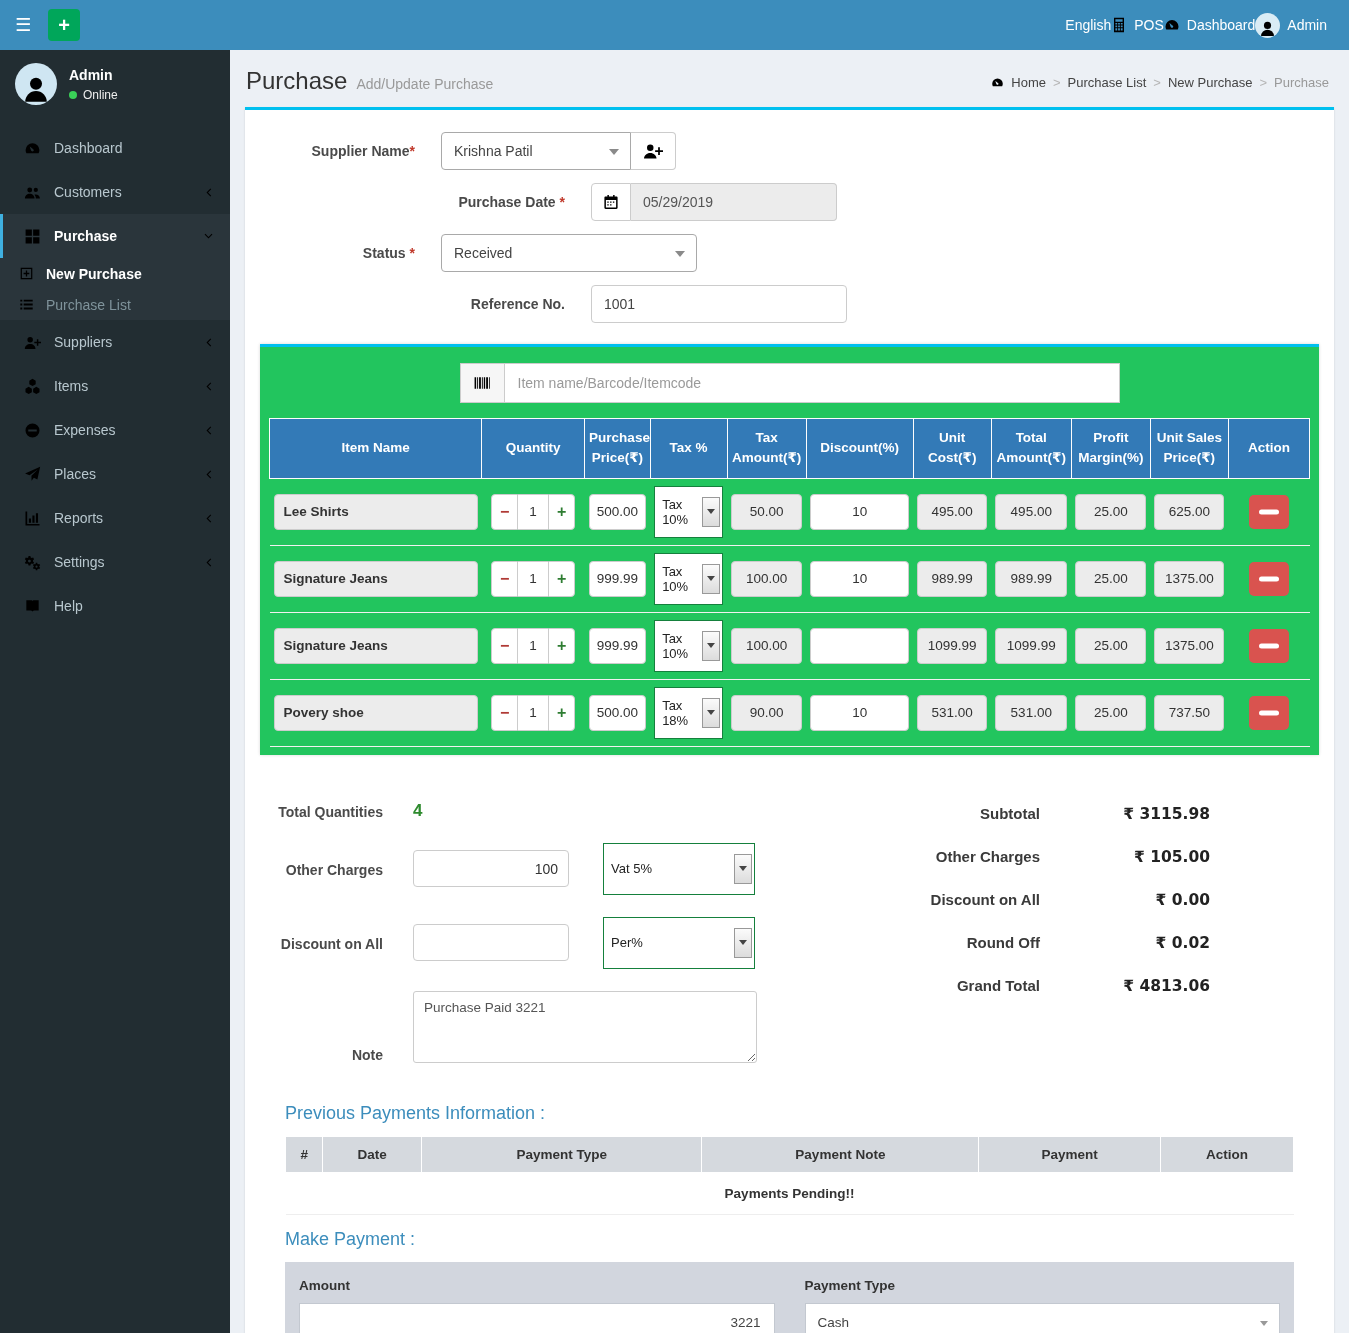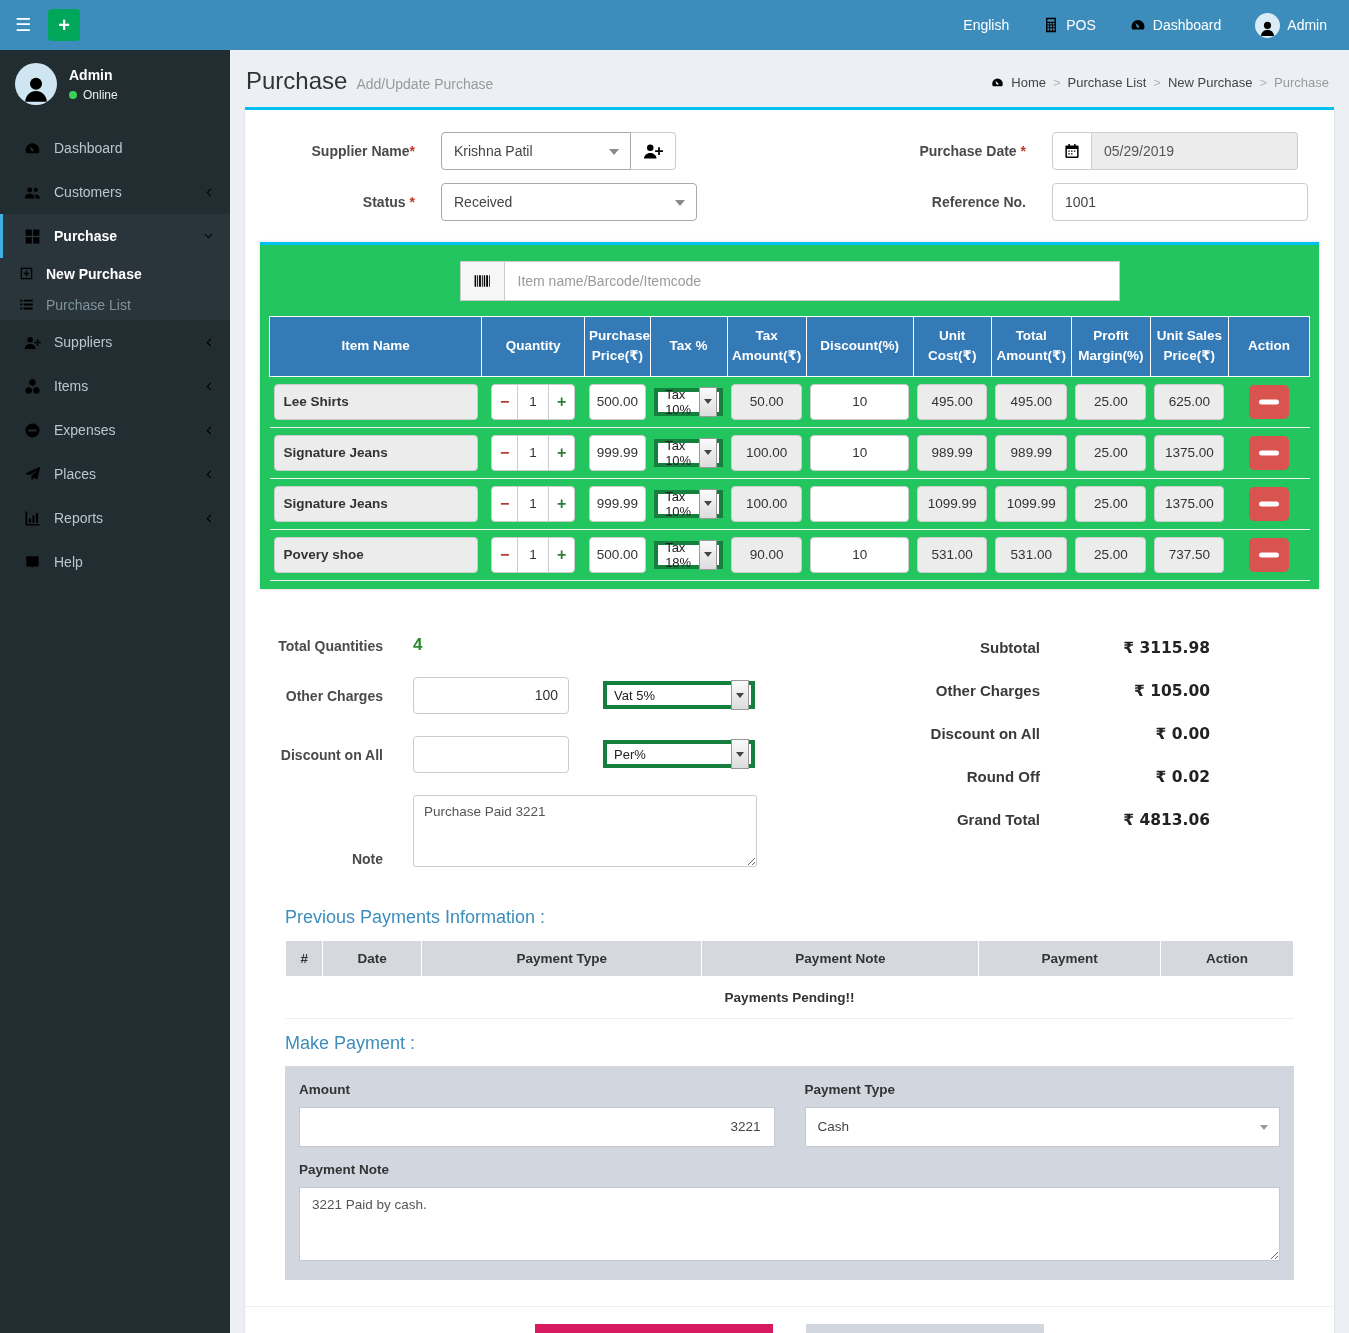--- a/index.html
+++ b/index.html
@@ -15,21 +15,21 @@
   input,textarea{font-family:inherit}
 
   
   .header{height:50px;display:flex}
   .logo{width:230px;background:var(--topbar);color:#fff;font-size:20px;font-weight:bold;
         display:flex;align-items:center;justify-content:center;letter-spacing:.2px}
   .navbar{flex:1;background:var(--topbar);display:flex;align-items:center;color:#fff}
   .hamburger{width:46px;height:50px;display:flex;align-items:center;justify-content:center;font-size:18px;color:#fff;cursor:pointer}
   .add-btn{width:32px;height:32px;margin-left:2px;background:var(--add-button);border:none;border-radius:4px;
            color:#fff;font-size:20px;font-weight:bold;line-height:1;display:flex;align-items:center;justify-content:center}
-  .nav-right{margin-left:auto;display:flex;align-items:center;gap:34px;padding-right:22px;font-size:14px}
+  .nav-right{margin-left:auto;display:flex;align-items:center;padding-right:22px;font-size:14px}
   .nav-item{display:flex;align-items:center;gap:7px;cursor:pointer}
   .nav-item .nic{width:16px;height:16px;color:#fff}
   .avatar{width:25px;height:25px;border-radius:50%;background:#d9ecf5;overflow:hidden;display:flex;align-items:flex-end;justify-content:center}
   .avatar svg{width:19px;height:19px;color:#2d7fa8}
 
   
   .main{display:flex;min-height:1283px;align-items:stretch}
   .sidebar{width:230px;background:var(--sidebar);flex-shrink:0}
   .content{flex:1;display:flex;flex-direction:column}
 
@@ -62,21 +62,21 @@
   .breadcrumb{margin-left:auto;display:flex;align-items:center;gap:7px;font-size:13px;color:#444}
   .breadcrumb .bi{width:13px;height:13px;color:#333}
   .crumb{cursor:pointer}
   .crumb.last{color:#999;cursor:default}
   .sep{color:#b5b5b5}
 
   
   .box{margin:0 15px;background:#fff;border-top:3px solid var(--box-accent);box-shadow:0 1px 2px rgba(0,0,0,.12)}
 
   
-  .form-grid{display:grid;grid-template-columns:1fr 1fr;padding:22px 26px 6px 20px;row-gap:13px}
+  .form-grid{display:grid;grid-template-columns:1fr;padding:22px 26px 6px 20px;row-gap:13px}
   .f-row{display:flex;align-items:center}
   .f-label{width:150px;text-align:right;font-weight:bold;color:#4a4a4a;margin-right:26px;font-size:14px}
   .f-row.rightcol .f-label{width:300px}
   .req{color:#c0392b}
   .s2{position:relative;height:38px;border:1px solid #a9a9a9;border-radius:4px;background:#fff;
       display:flex;align-items:center;padding:0 28px 0 12px;color:#444;cursor:pointer}
   .s2::after{content:"";position:absolute;right:11px;top:16px;border-left:5px solid transparent;border-right:5px solid transparent;border-top:6px solid #8a8a8a}
   .supplier-group{display:flex}
   .supplier-group .s2{width:190px;border-radius:4px 0 0 4px}
   .add-supplier{width:45px;height:38px;border:1px solid #ccc;border-left:none;background:#fff;border-radius:0 4px 4px 0;
@@ -109,21 +109,21 @@
   .ro.name{font-weight:bold}
   .ro.center{justify-content:center}
   .qty-group{display:flex;justify-content:center}
   .qbtn{width:27px;height:36px;border:1px solid #ccc;background:#fff;font-size:16px;font-weight:bold;padding:0}
   .qbtn.minus{color:#b03a35;border-radius:4px 0 0 4px}
   .qbtn.plus{color:#2e7d32;border-radius:0 4px 4px 0}
   .qty{width:30px;height:36px;border:1px solid #ccc;border-left:none;border-right:none;text-align:center;font-size:13.5px;color:#333;padding:0}
   .cell-input{width:100%;height:36px;border:1px solid #ccc;border-radius:4px;font-size:13.5px;color:#333;padding:0 7px}
   .cell-input.right{text-align:right}
   .cell-input.center{text-align:center}
-  .native-select{display:flex;align-items:center;height:28px;border:4px solid #15803d;background:#fff;padding:0 2px 0 7px;font-size:13px;color:#222;cursor:pointer}
+  .native-select{display:flex;align-items:center;height:52px;border:1px solid #15803d;background:#fff;padding:0 2px 0 7px;font-size:13px;color:#222;cursor:pointer}
   .nsbtn{margin-left:auto;width:18px;height:30px;background:linear-gradient(#fbfbfb,#dcdcdc);border:1px solid #999;
          display:flex;align-items:center;justify-content:center;flex-shrink:0}
   .tri{width:0;height:0;border-left:4px solid transparent;border-right:4px solid transparent;border-top:5px solid #444}
   .del{width:40px;height:34px;background:var(--delete-button);border:none;border-radius:5px;position:relative;margin:0 auto;display:block}
   .del .bar{position:absolute;left:50%;top:50%;transform:translate(-50%,-50%);width:20px;height:5px;background:#fff;border-radius:2.5px}
 
   
   .totals{display:flex;padding:28px 0 4px 20px}
   .totals-left{width:56%}
   .tl-row{display:flex;align-items:center;margin-bottom:22px}
@@ -346,20 +346,29 @@
         <span class="lbl">Places</span>
         <svg class="chev">
             <use href="#i-chevron-left"></use>
           </svg>
       </div>
       <div class="side-item">
         <svg class="si">
             <use href="#i-bar-chart"></use>
           </svg>
         <span class="lbl">Reports</span>
+        <svg class="chev">
+            <use href="#i-chevron-left"></use>
+          </svg>
+      </div>
+      <div class="side-item">
+        <svg class="si">
+            <use href="#i-gears"></use>
+          </svg>
+        <span class="lbl">Settings</span>
         <svg class="chev">
             <use href="#i-chevron-left"></use>
           </svg>
       </div>
       <div class="side-item">
         <svg class="si">
             <use href="#i-book"></use>
           </svg>
         <span class="lbl">Help</span>
       </div>

